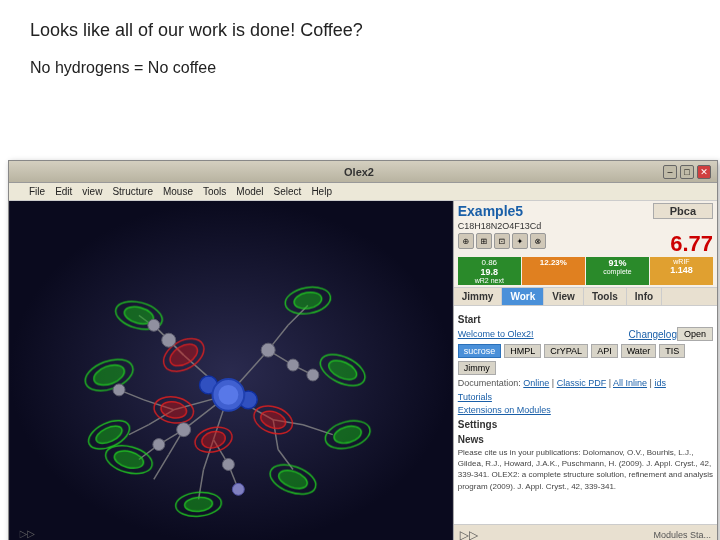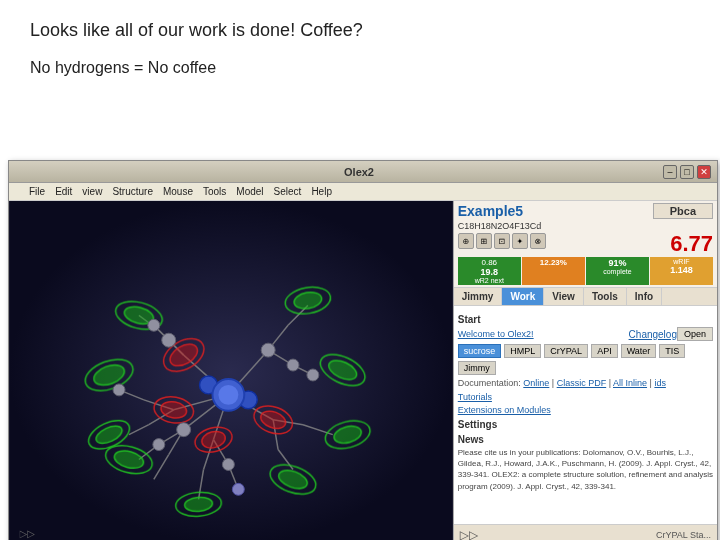--- a/index.html
+++ b/index.html
@@ -571,18 +571,18 @@
           <div class="section-header">News</div>
           <div class="news-text">Please cite us in your publications:
 Dolomanov, O.V., Bourhis, L.J., Gildea, R.J., Howard, J.A.K., Puschmann, H. (2009). J. Appl. Cryst., 42, 339-341.
 OLEX2: a complete structure solution, refinement and analysis program (2009). J. Appl. Cryst., 42, 339-341.</div>
         </div>
 
       </div>
 
       <div class="bottom-bar">
         <span class="scroll-arrow">▷▷</span>
-        <span>CrYPAL Sta...</span>
+        <span>Modules Sta...</span>
       </div>
 
     </div>
   </div>
 </div>
 
 </body></html>

